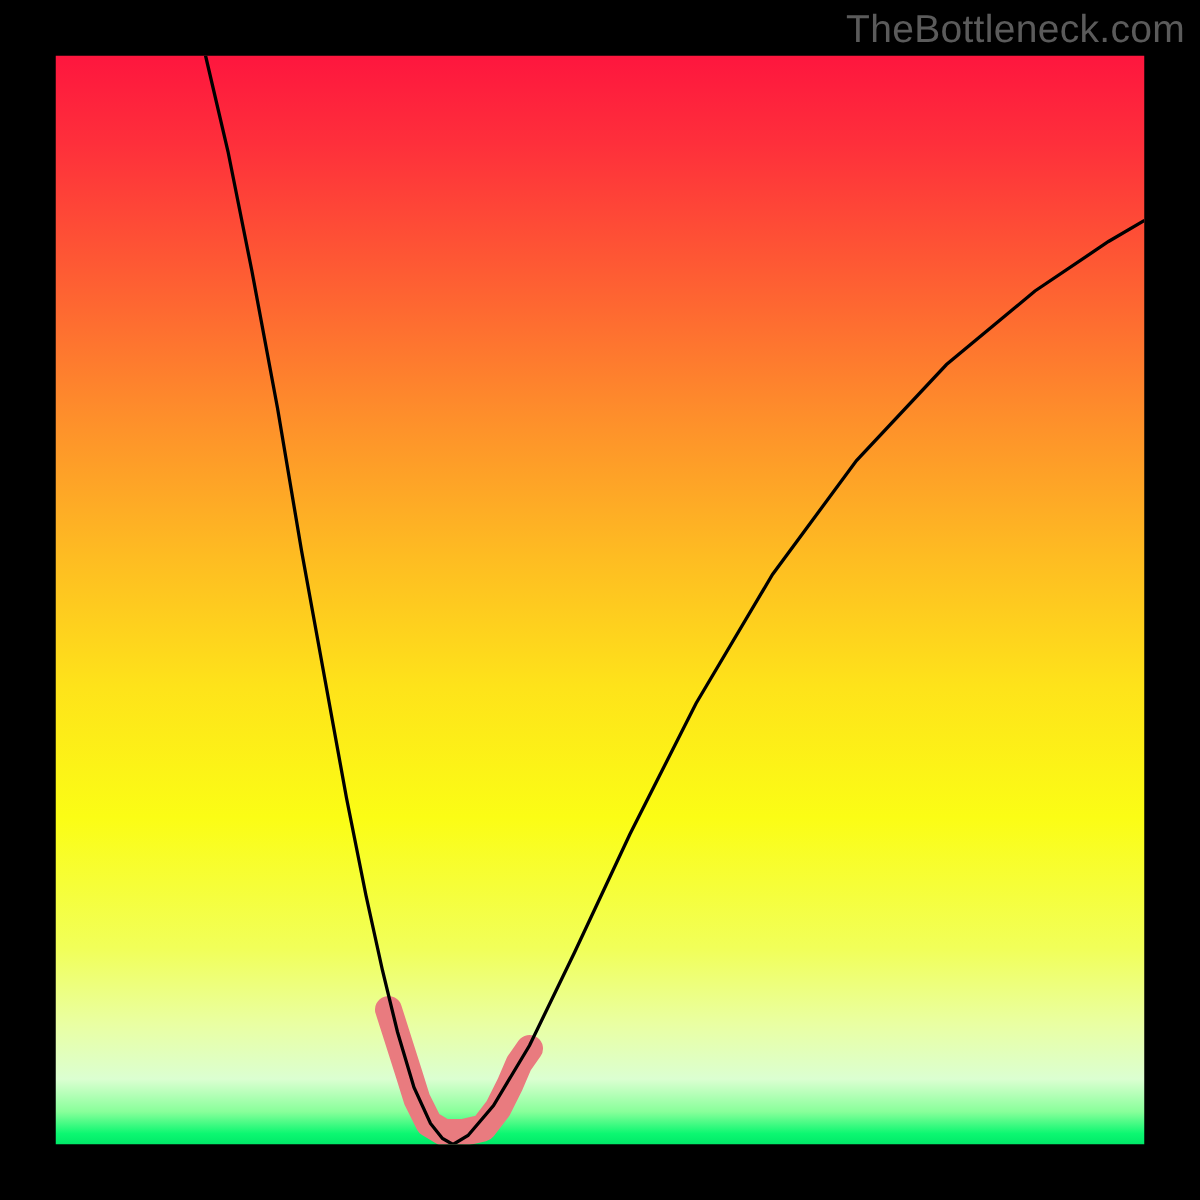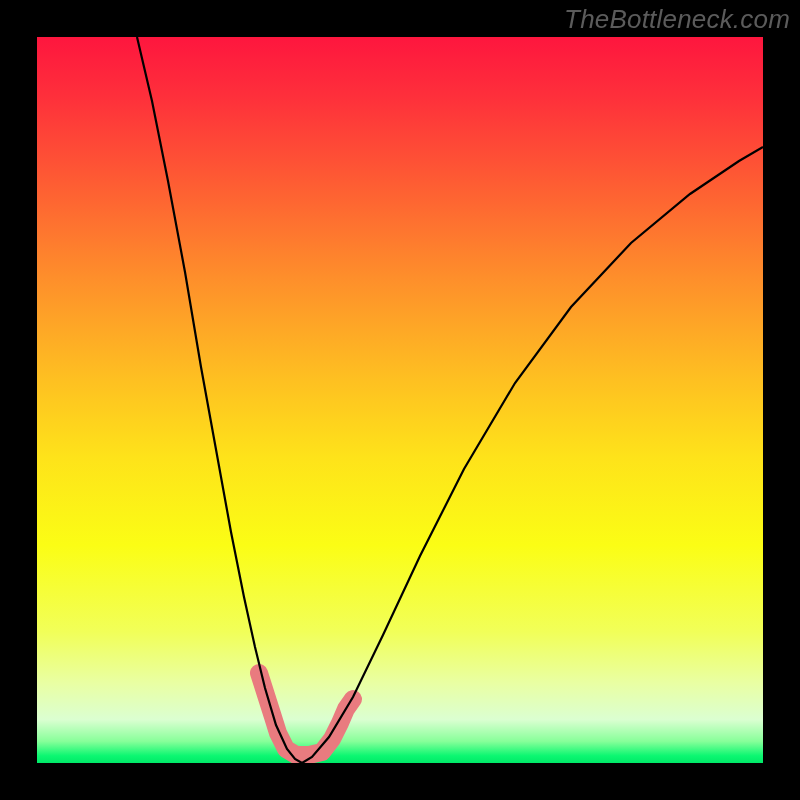--- a/index.html
+++ b/index.html
@@ -51,21 +51,20 @@
   }
   .watermark {
     position: absolute;
     top: 4px;
     right: 10px;
     color: #5b5b5b;
     font-size: 26px;
     font-weight: 500;
     letter-spacing: 0.2px;
     user-select: none;
-    font-style: italic;
   }
 </style>
 </head>
 <body>
 
 <div class="frame">
   <div class="plot">
     <div class="gradient"></div>
     <svg class="curves" viewBox="0 0 726 726" preserveAspectRatio="none">
       <polyline fill="none" stroke="#e97b7f" stroke-width="18" stroke-linecap="round" stroke-linejoin="round" points="222,636 229,658 236,680 241,696 249,712 259,718 272,718 285,715 295,702 303,686 309,672 316,662"></polyline>

